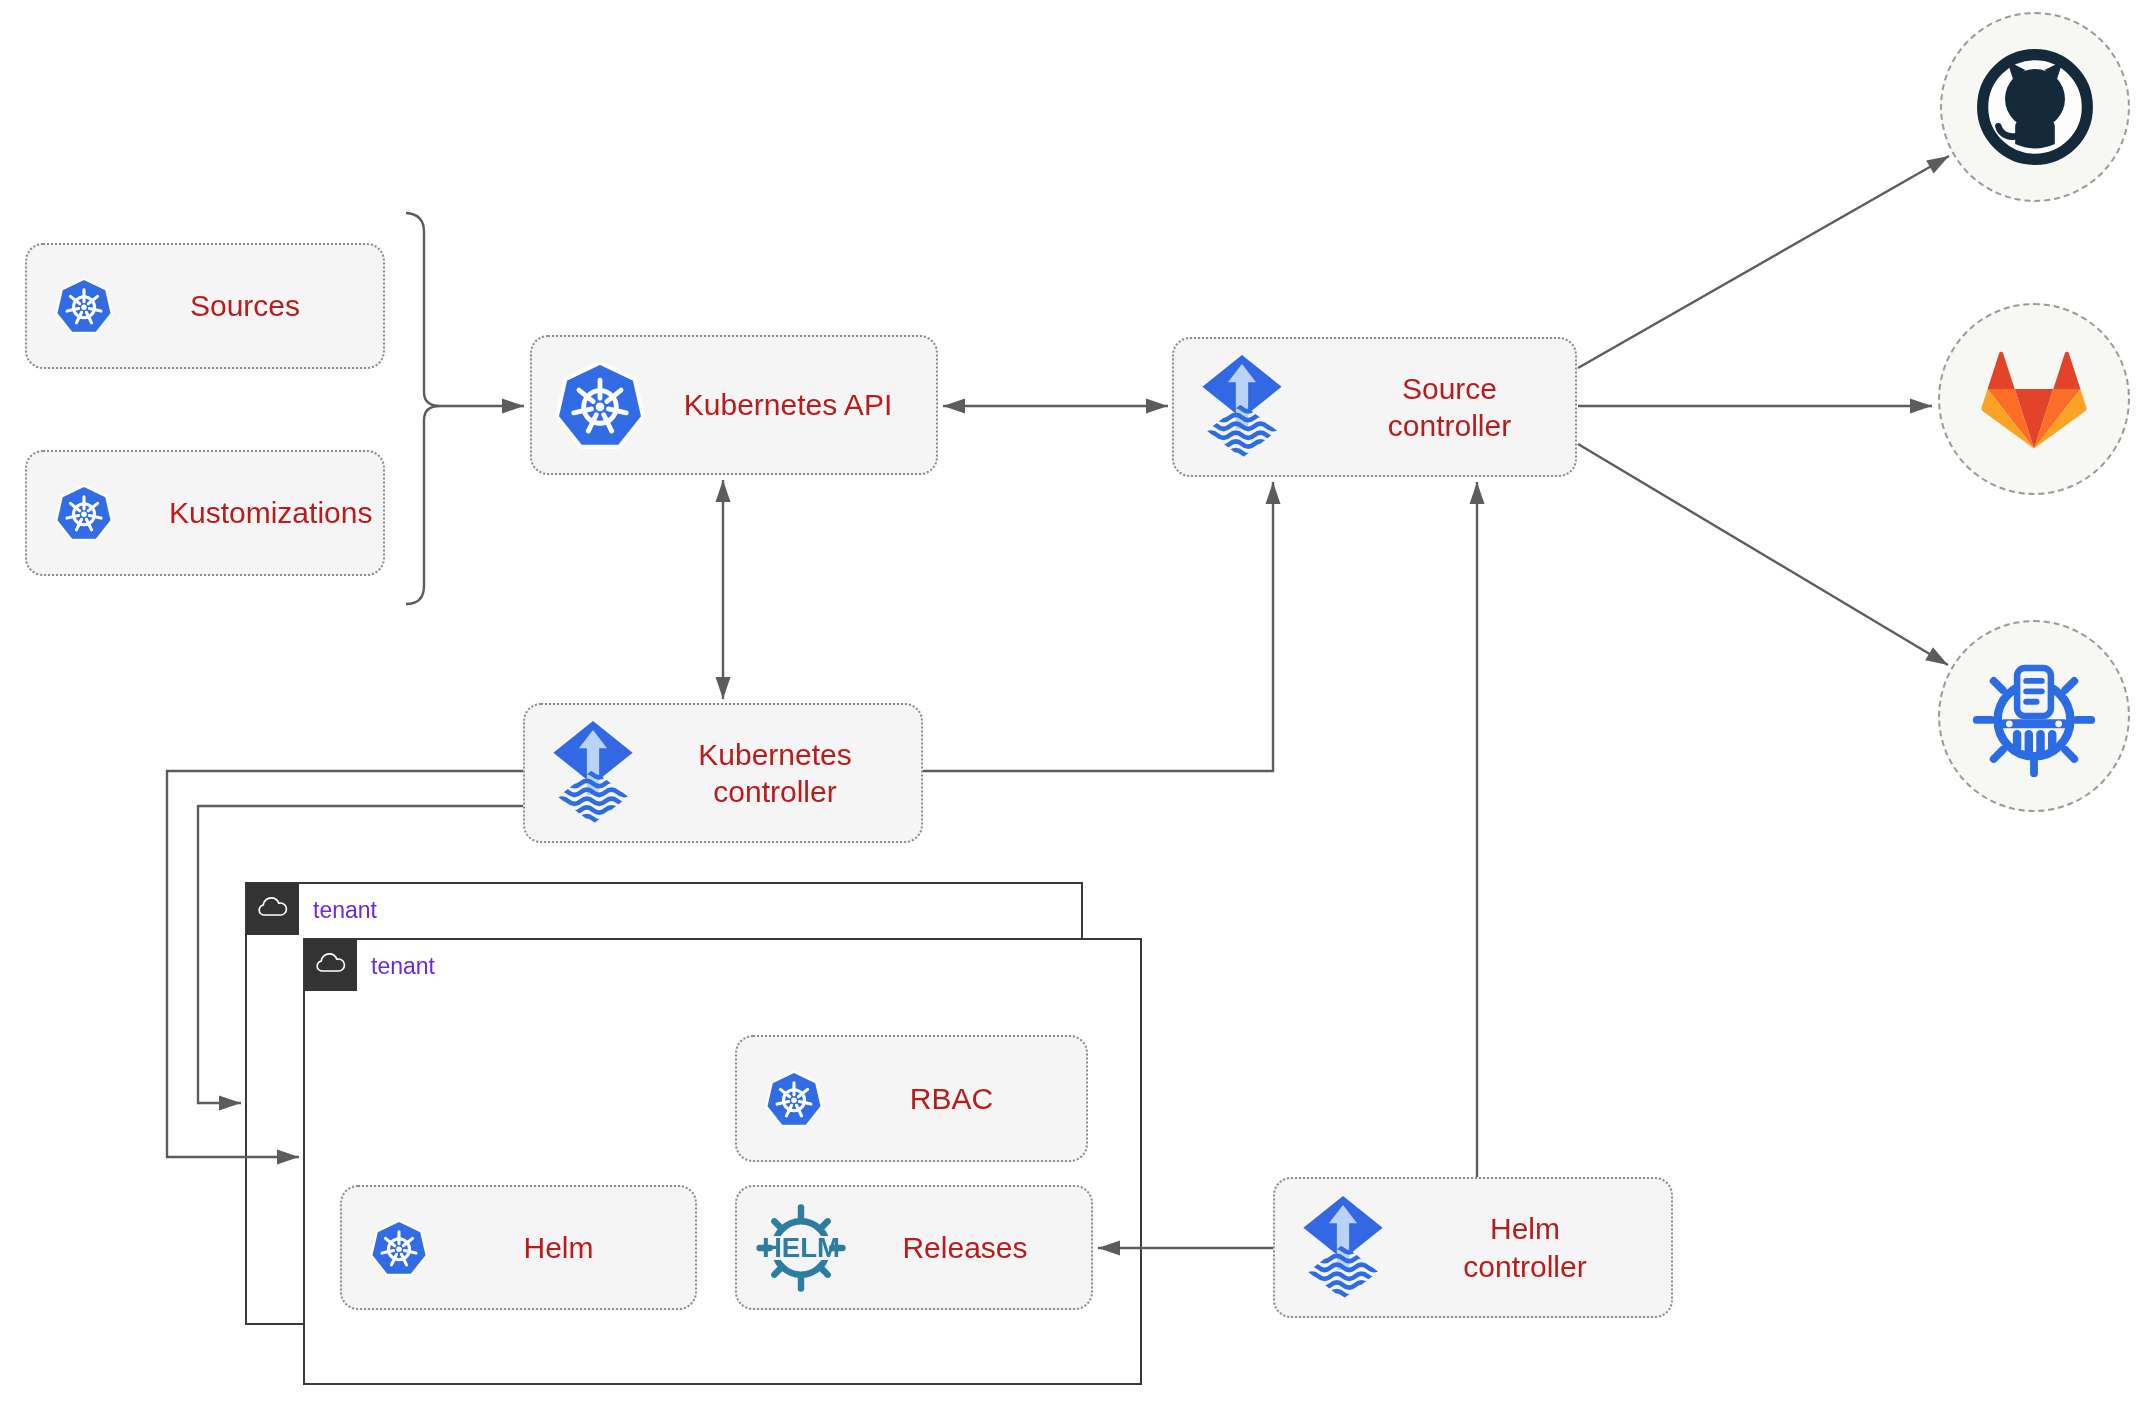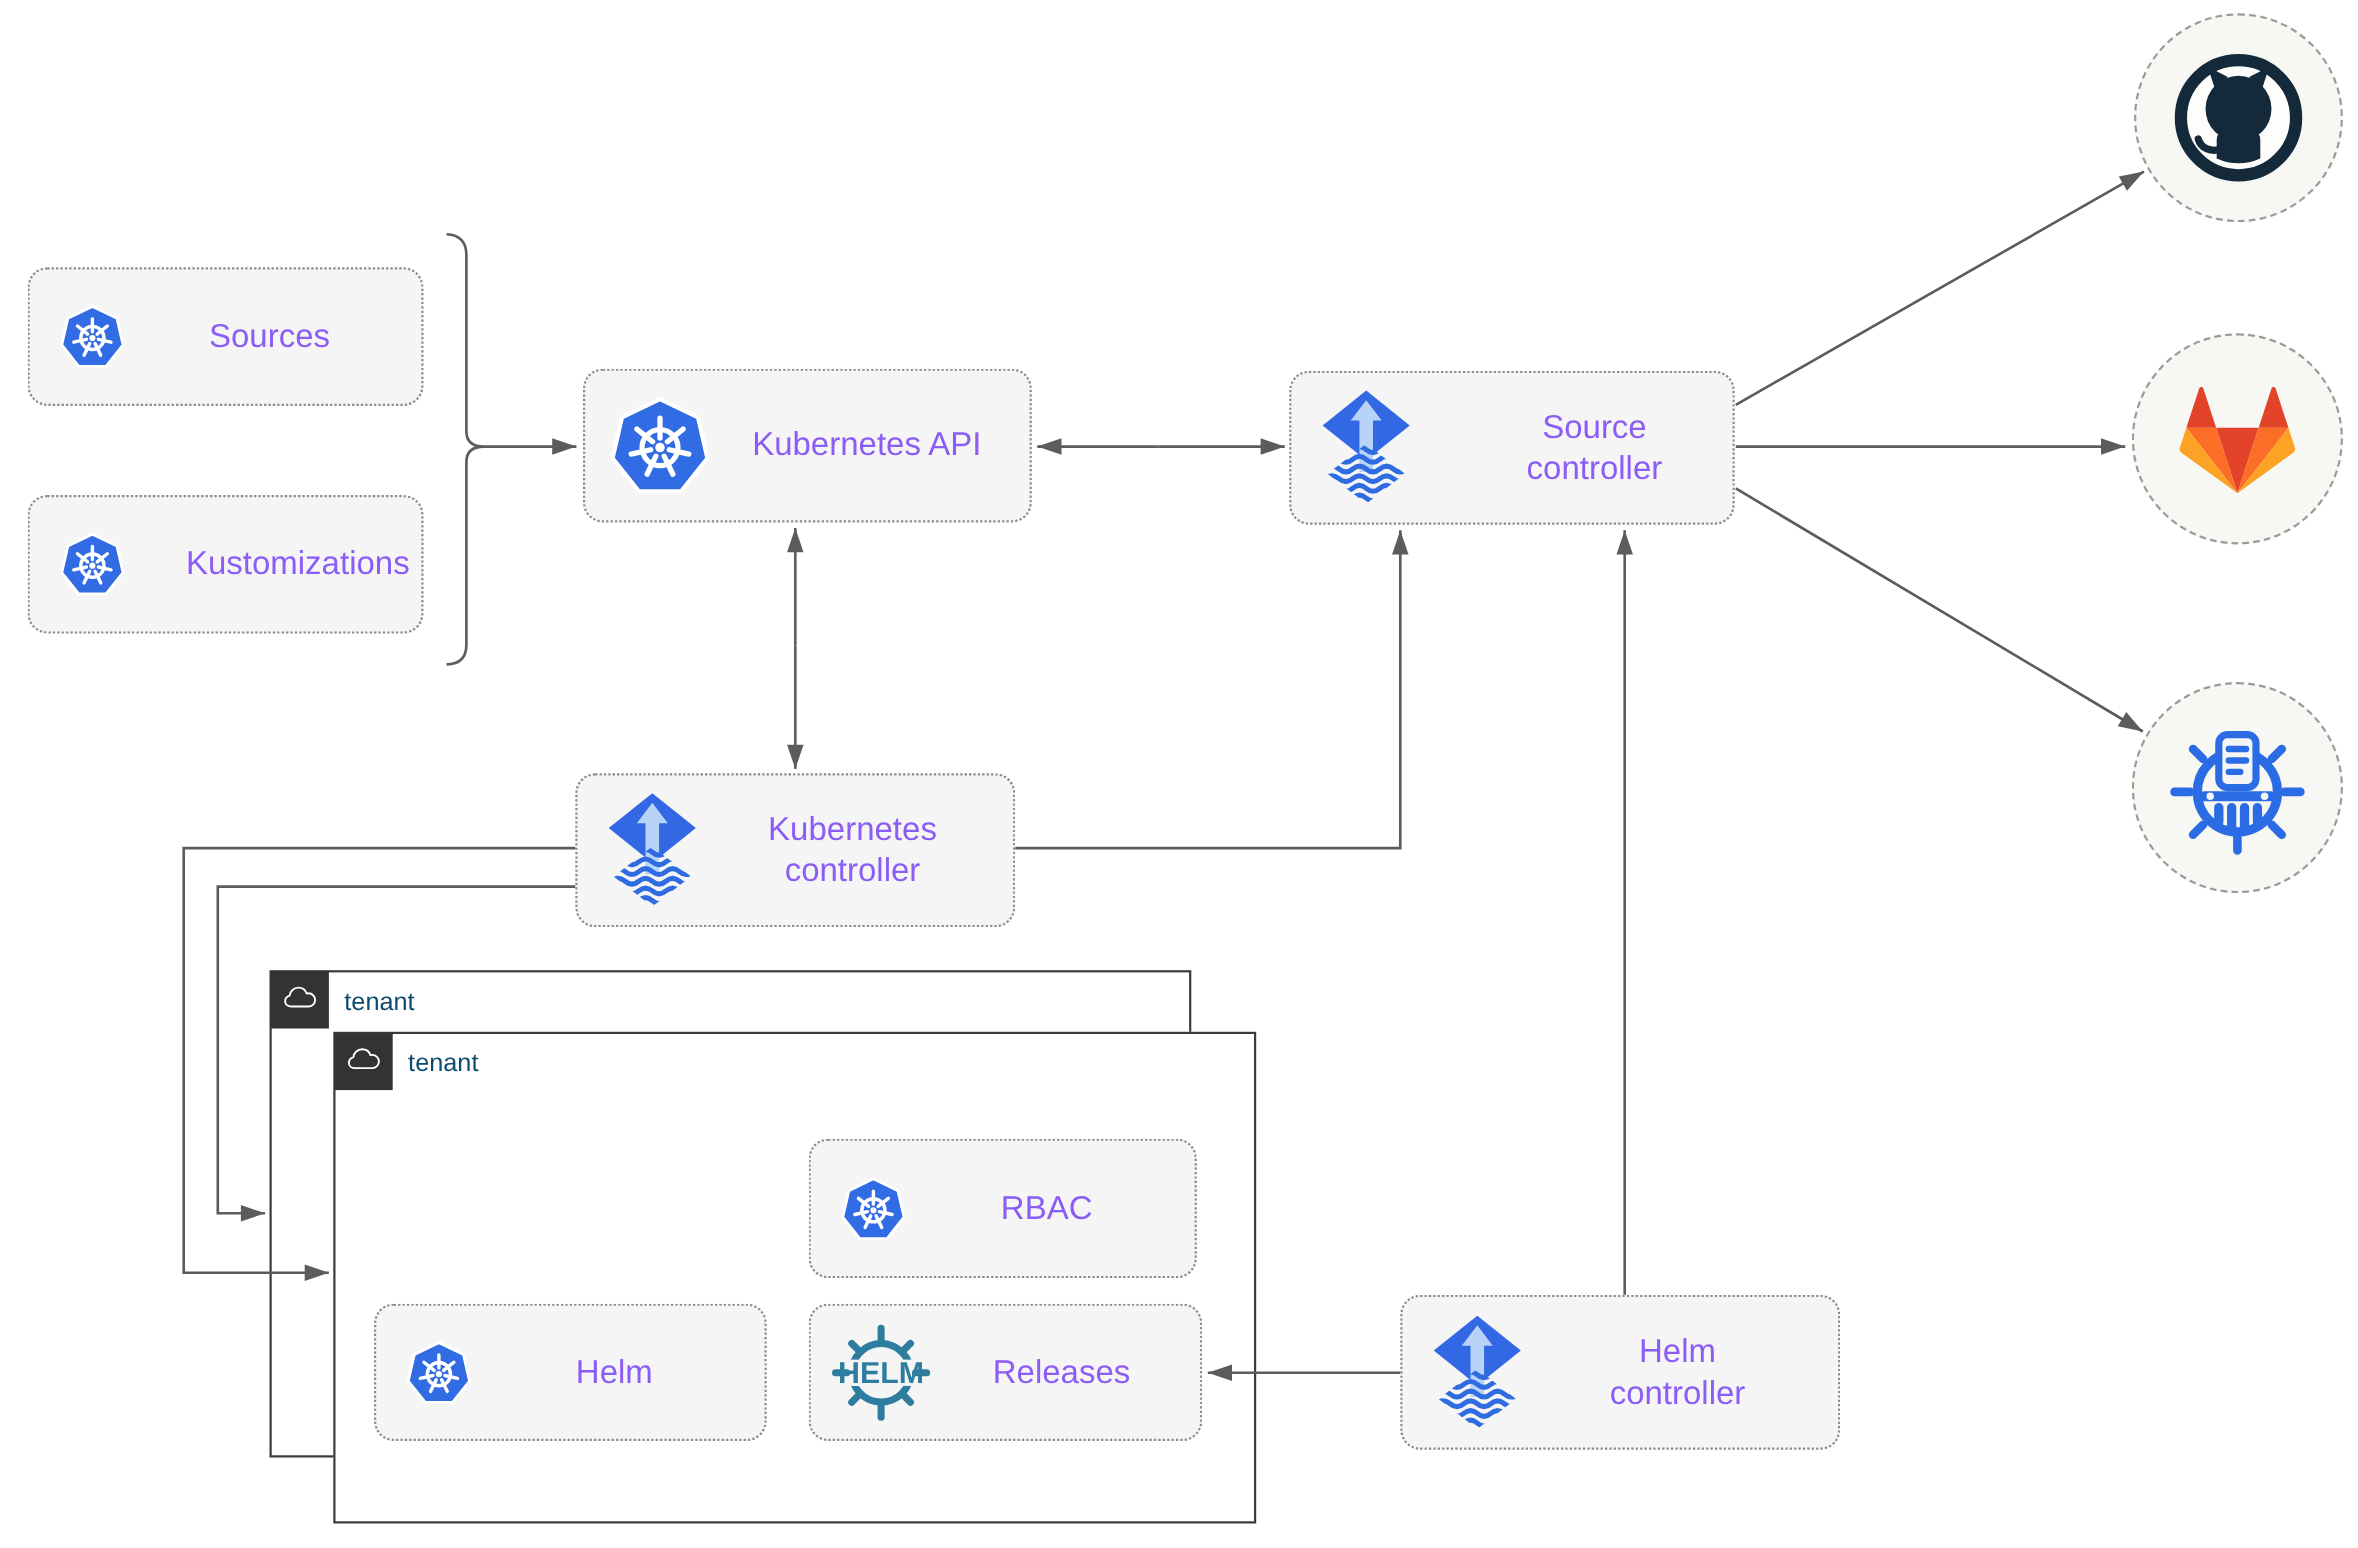--- a/index.html
+++ b/index.html
@@ -1,31 +1,31 @@
 <!DOCTYPE html>
 <html><head>
 <meta charset="utf-8">
 <style>
   html,body{margin:0;padding:0;background:#ffffff;}
   .canvas{position:relative;width:2144px;height:1407px;background:#ffffff;
           font-family:"Liberation Sans","DejaVu Sans",sans-serif;overflow:hidden;}
   .node{position:absolute;background:#f5f5f5;border:2px dotted #8a8a8a;border-radius:18px;
         display:flex;align-items:center;box-sizing:border-box;}
   .node .icon{flex:0 0 auto;margin-left:26px;}
-  .node .lbl{flex:1;text-align:center;font-size:30px;color:#8b5cf6;margin:0 14px 0 6px;
+  .node .lbl{flex:1;text-align:center;font-size:30px;color:#b91c1c;margin:0 14px 0 6px;
              white-space:pre-line;line-height:1.25;}
   .icon svg{width:100%;height:100%;display:block;}
   .icon{display:block;}
   .circle{position:absolute;border:2.5px dashed #9a9a9a;border-radius:50%;background:#f7f7f4;
           display:flex;align-items:center;justify-content:center;box-sizing:border-box;}
   .tenant{position:absolute;background:#ffffff;border:2px solid #3a3a3a;box-sizing:border-box;}
   .tenant .hdr{position:absolute;top:-1px;left:-1px;width:53px;height:52px;background:#333333;
                display:flex;align-items:center;justify-content:center;}
   .tenant .tlabel{position:absolute;top:0;left:66px;height:52px;display:flex;align-items:center;
-                  font-size:23px;color:#0c4a6e;}
+                  font-size:23px;color:#6d28d9;}
   .wires{position:absolute;left:0;top:0;pointer-events:none;}
 </style>
 </head>
 <body>
 
 <div class="canvas">
 
   <div class="tenant" style="left:245px;top:882px;width:838px;height:443px;">
     <div class="hdr">
       <span class="icon" style="width:34px;height:34px">

